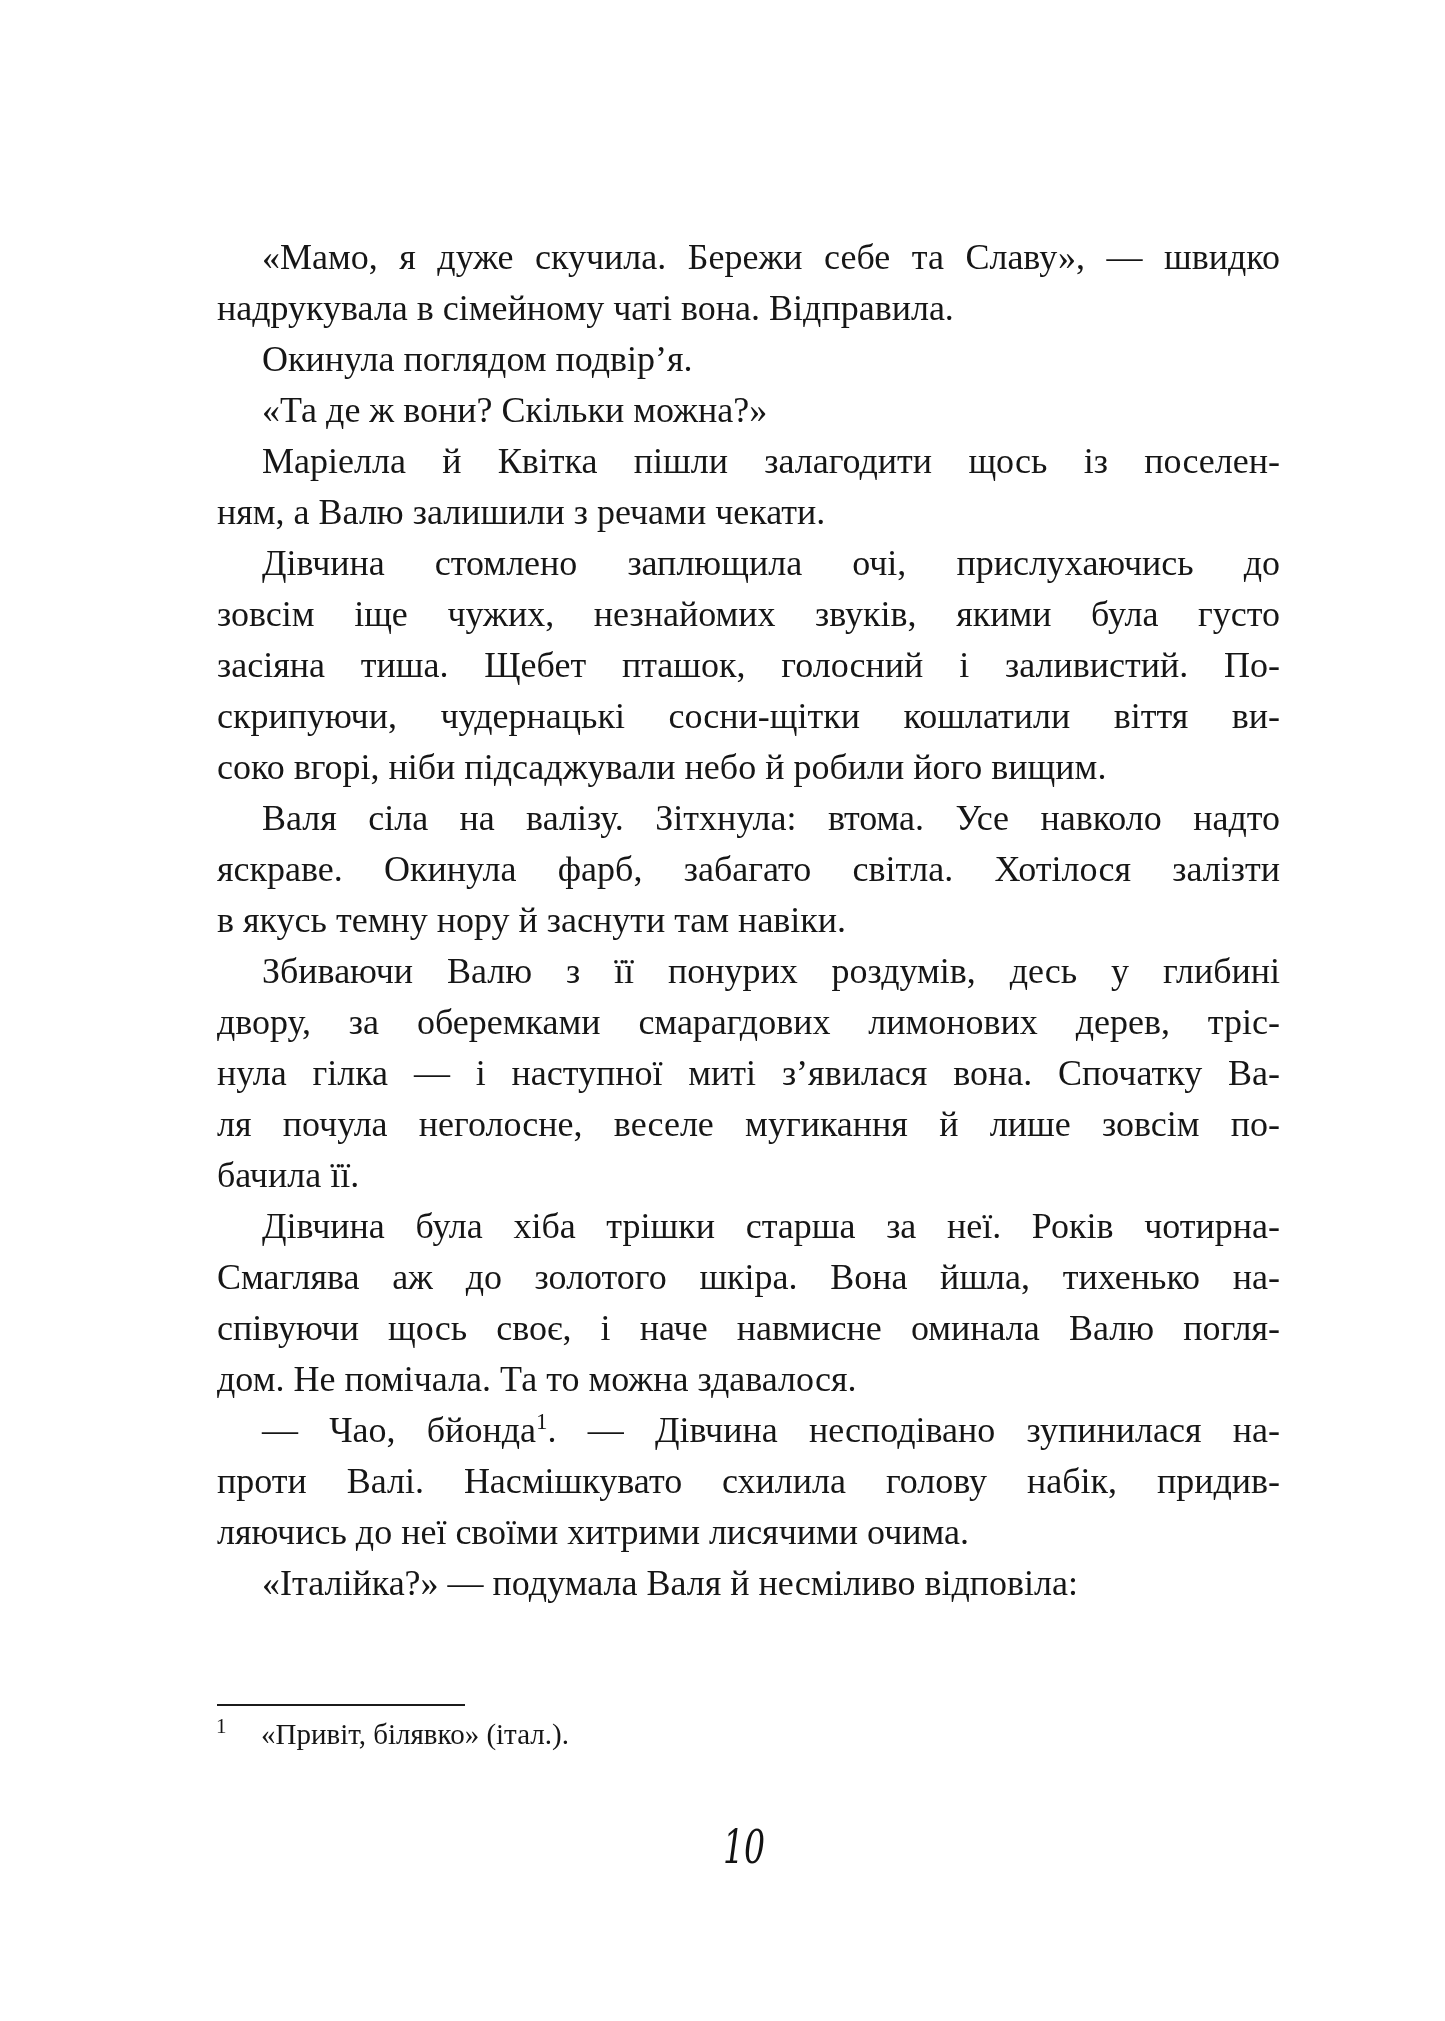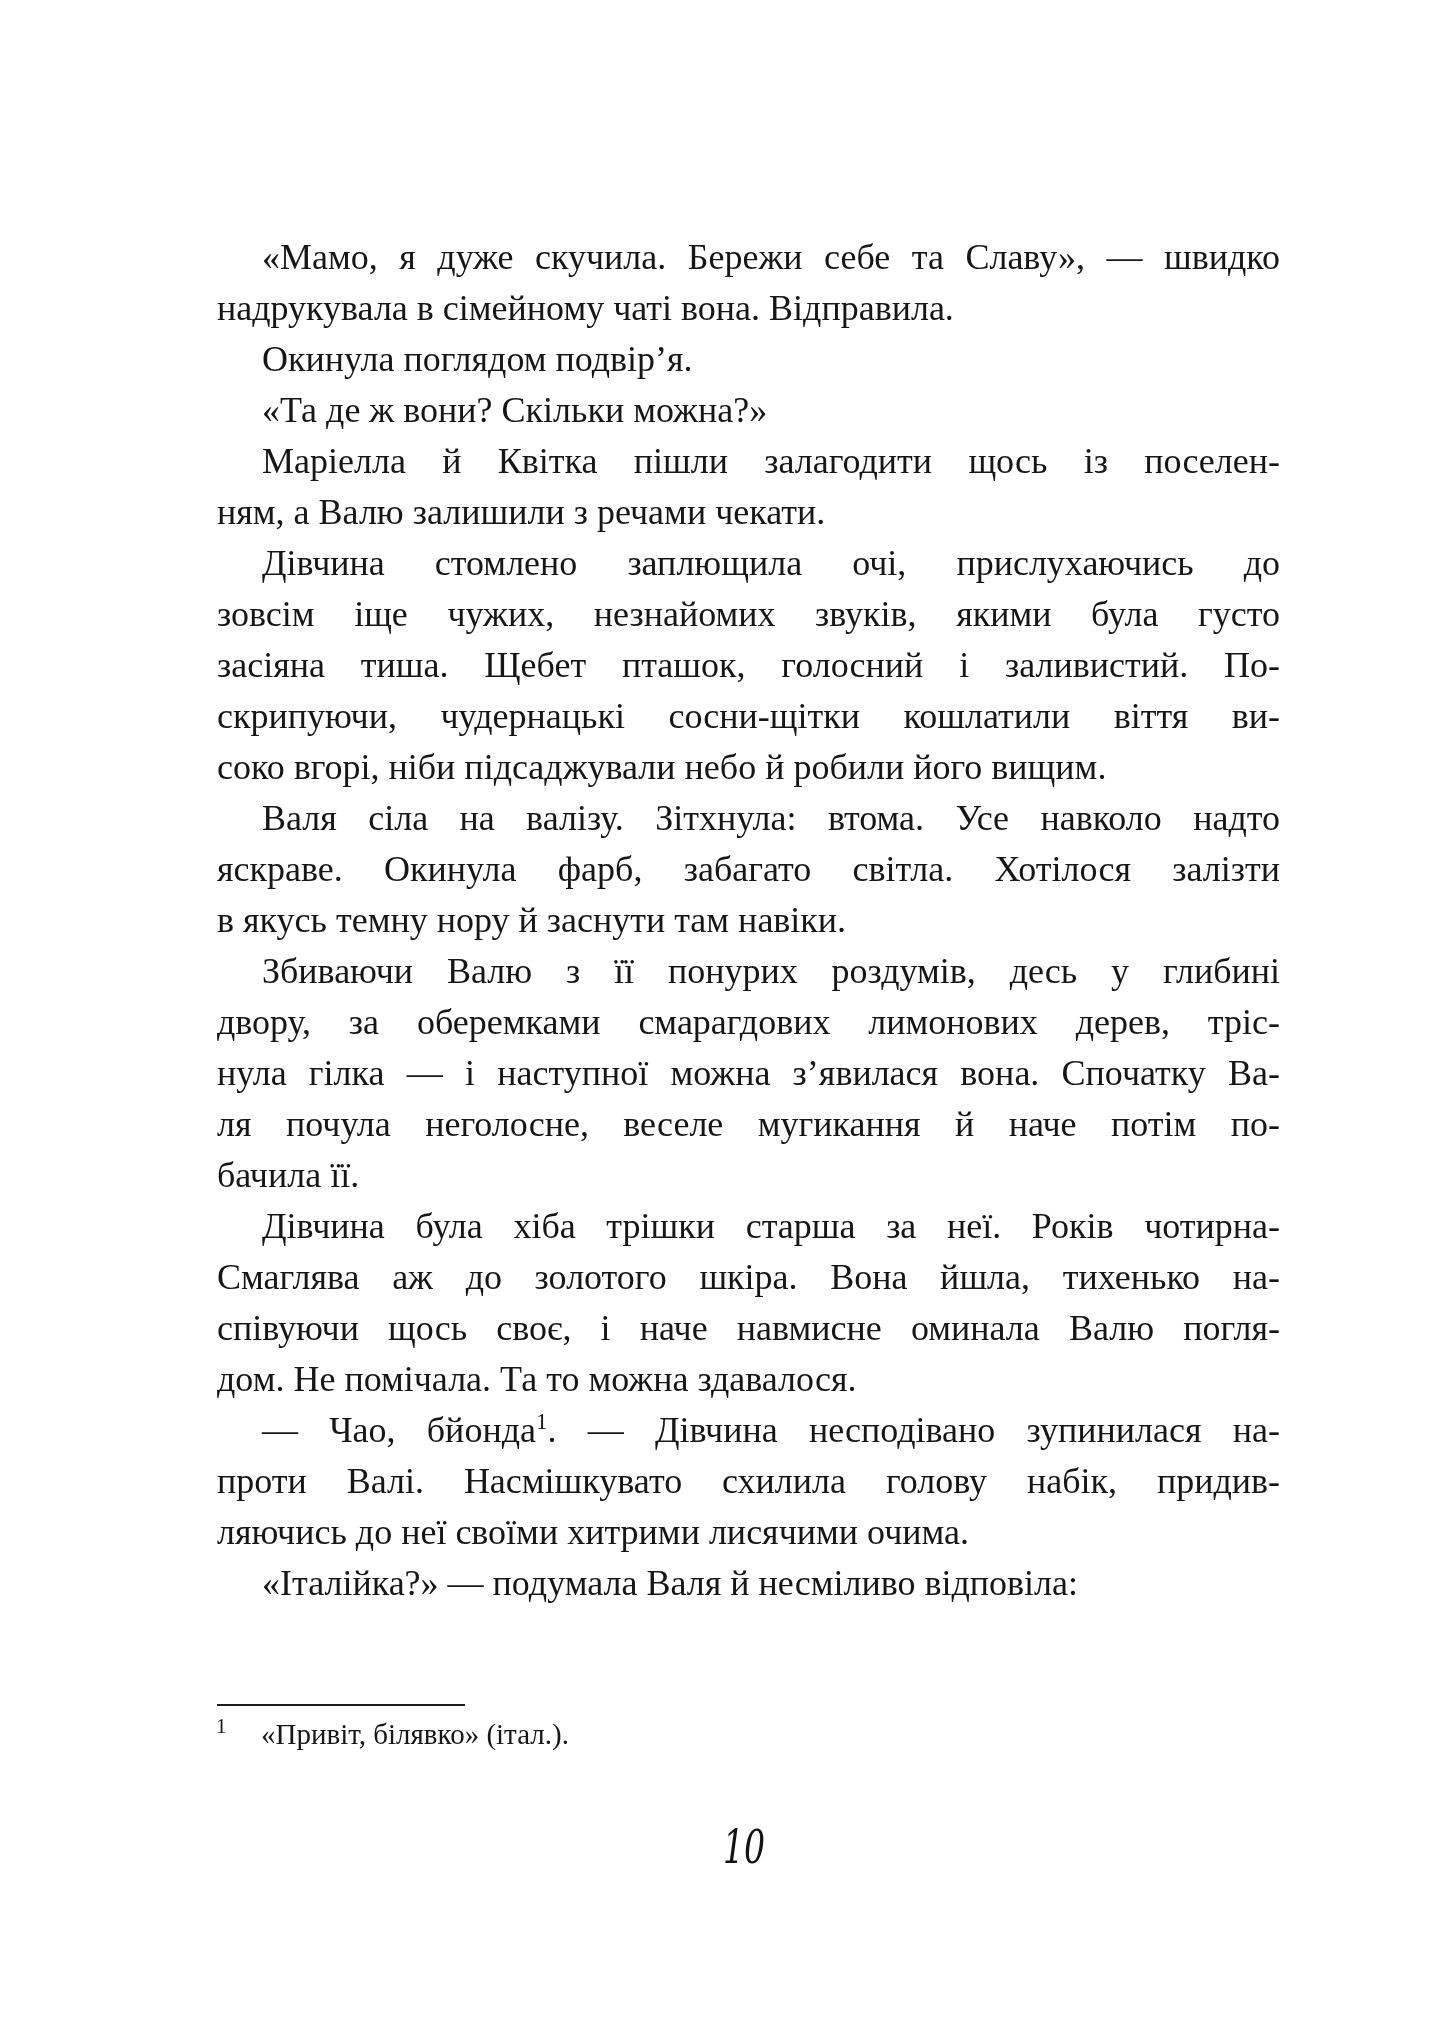--- a/index.html
+++ b/index.html
@@ -93,22 +93,22 @@
     <div class="line indent just"><span>Дівчина стомлено заплющила очі, прислухаючись до</span></div>
     <div class="line just"><span>зовсім іще чужих, незнайомих звуків, якими була густо</span></div>
     <div class="line just"><span>засіяна тиша. Щебет пташок, голосний і заливистий. По-</span></div>
     <div class="line just"><span>скрипуючи, чудернацькі сосни-щітки кошлатили віття ви-</span></div>
     <div class="line"><span>соко вгорі, ніби підсаджували небо й робили його вищим.</span></div>
     <div class="line indent just"><span>Валя сіла на валізу. Зітхнула: втома. Усе навколо надто</span></div>
     <div class="line just"><span>яскраве. Окинула фарб, забагато світла. Хотілося залізти</span></div>
     <div class="line"><span>в якусь темну нору й заснути там навіки.</span></div>
     <div class="line indent just"><span>Збиваючи Валю з її понурих роздумів, десь у глибині</span></div>
     <div class="line just"><span>двору, за оберемками смарагдових лимонових дерев, тріс-</span></div>
-    <div class="line just"><span>нула гілка — і наступної можна з’явилася </span><span class="seg-italic">вона</span><span>. Спочатку Ва-</span></div>
-    <div class="line just"><span>ля почула неголосне, веселе мугикання й наче потім по-</span></div>
+    <div class="line just"><span>нула гілка — і наступної миті з’явилася </span><span class="seg-italic">вона</span><span>. Спочатку Ва-</span></div>
+    <div class="line just"><span>ля почула неголосне, веселе мугикання й лише зовсім по-</span></div>
     <div class="line"><span>бачила її.</span></div>
     <div class="line indent just"><span>Дівчина була хіба трішки старша за неї. Років чотирна-</span></div>
     <div class="line just"><span>Смаглява аж до золотого шкіра. Вона йшла, тихенько на-</span></div>
     <div class="line just"><span>співуючи щось своє, і наче навмисне оминала Валю погля-</span></div>
     <div class="line"><span>дом. Не помічала. Та то можна здавалося.</span></div>
     <div class="line indent just"><span>— </span><span class="seg-italic">Чао, бйонда</span><span class="seg-sup">1</span><span>. — Дівчина несподівано зупинилася на-</span></div>
     <div class="line just"><span>проти Валі. Насмішкувато схилила голову набік, придив-</span></div>
     <div class="line"><span>ляючись до неї своїми хитрими лисячими очима.</span></div>
     <div class="line indent"><span>«Італійка?» — подумала Валя й несміливо відповіла:</span></div>
   </div>

